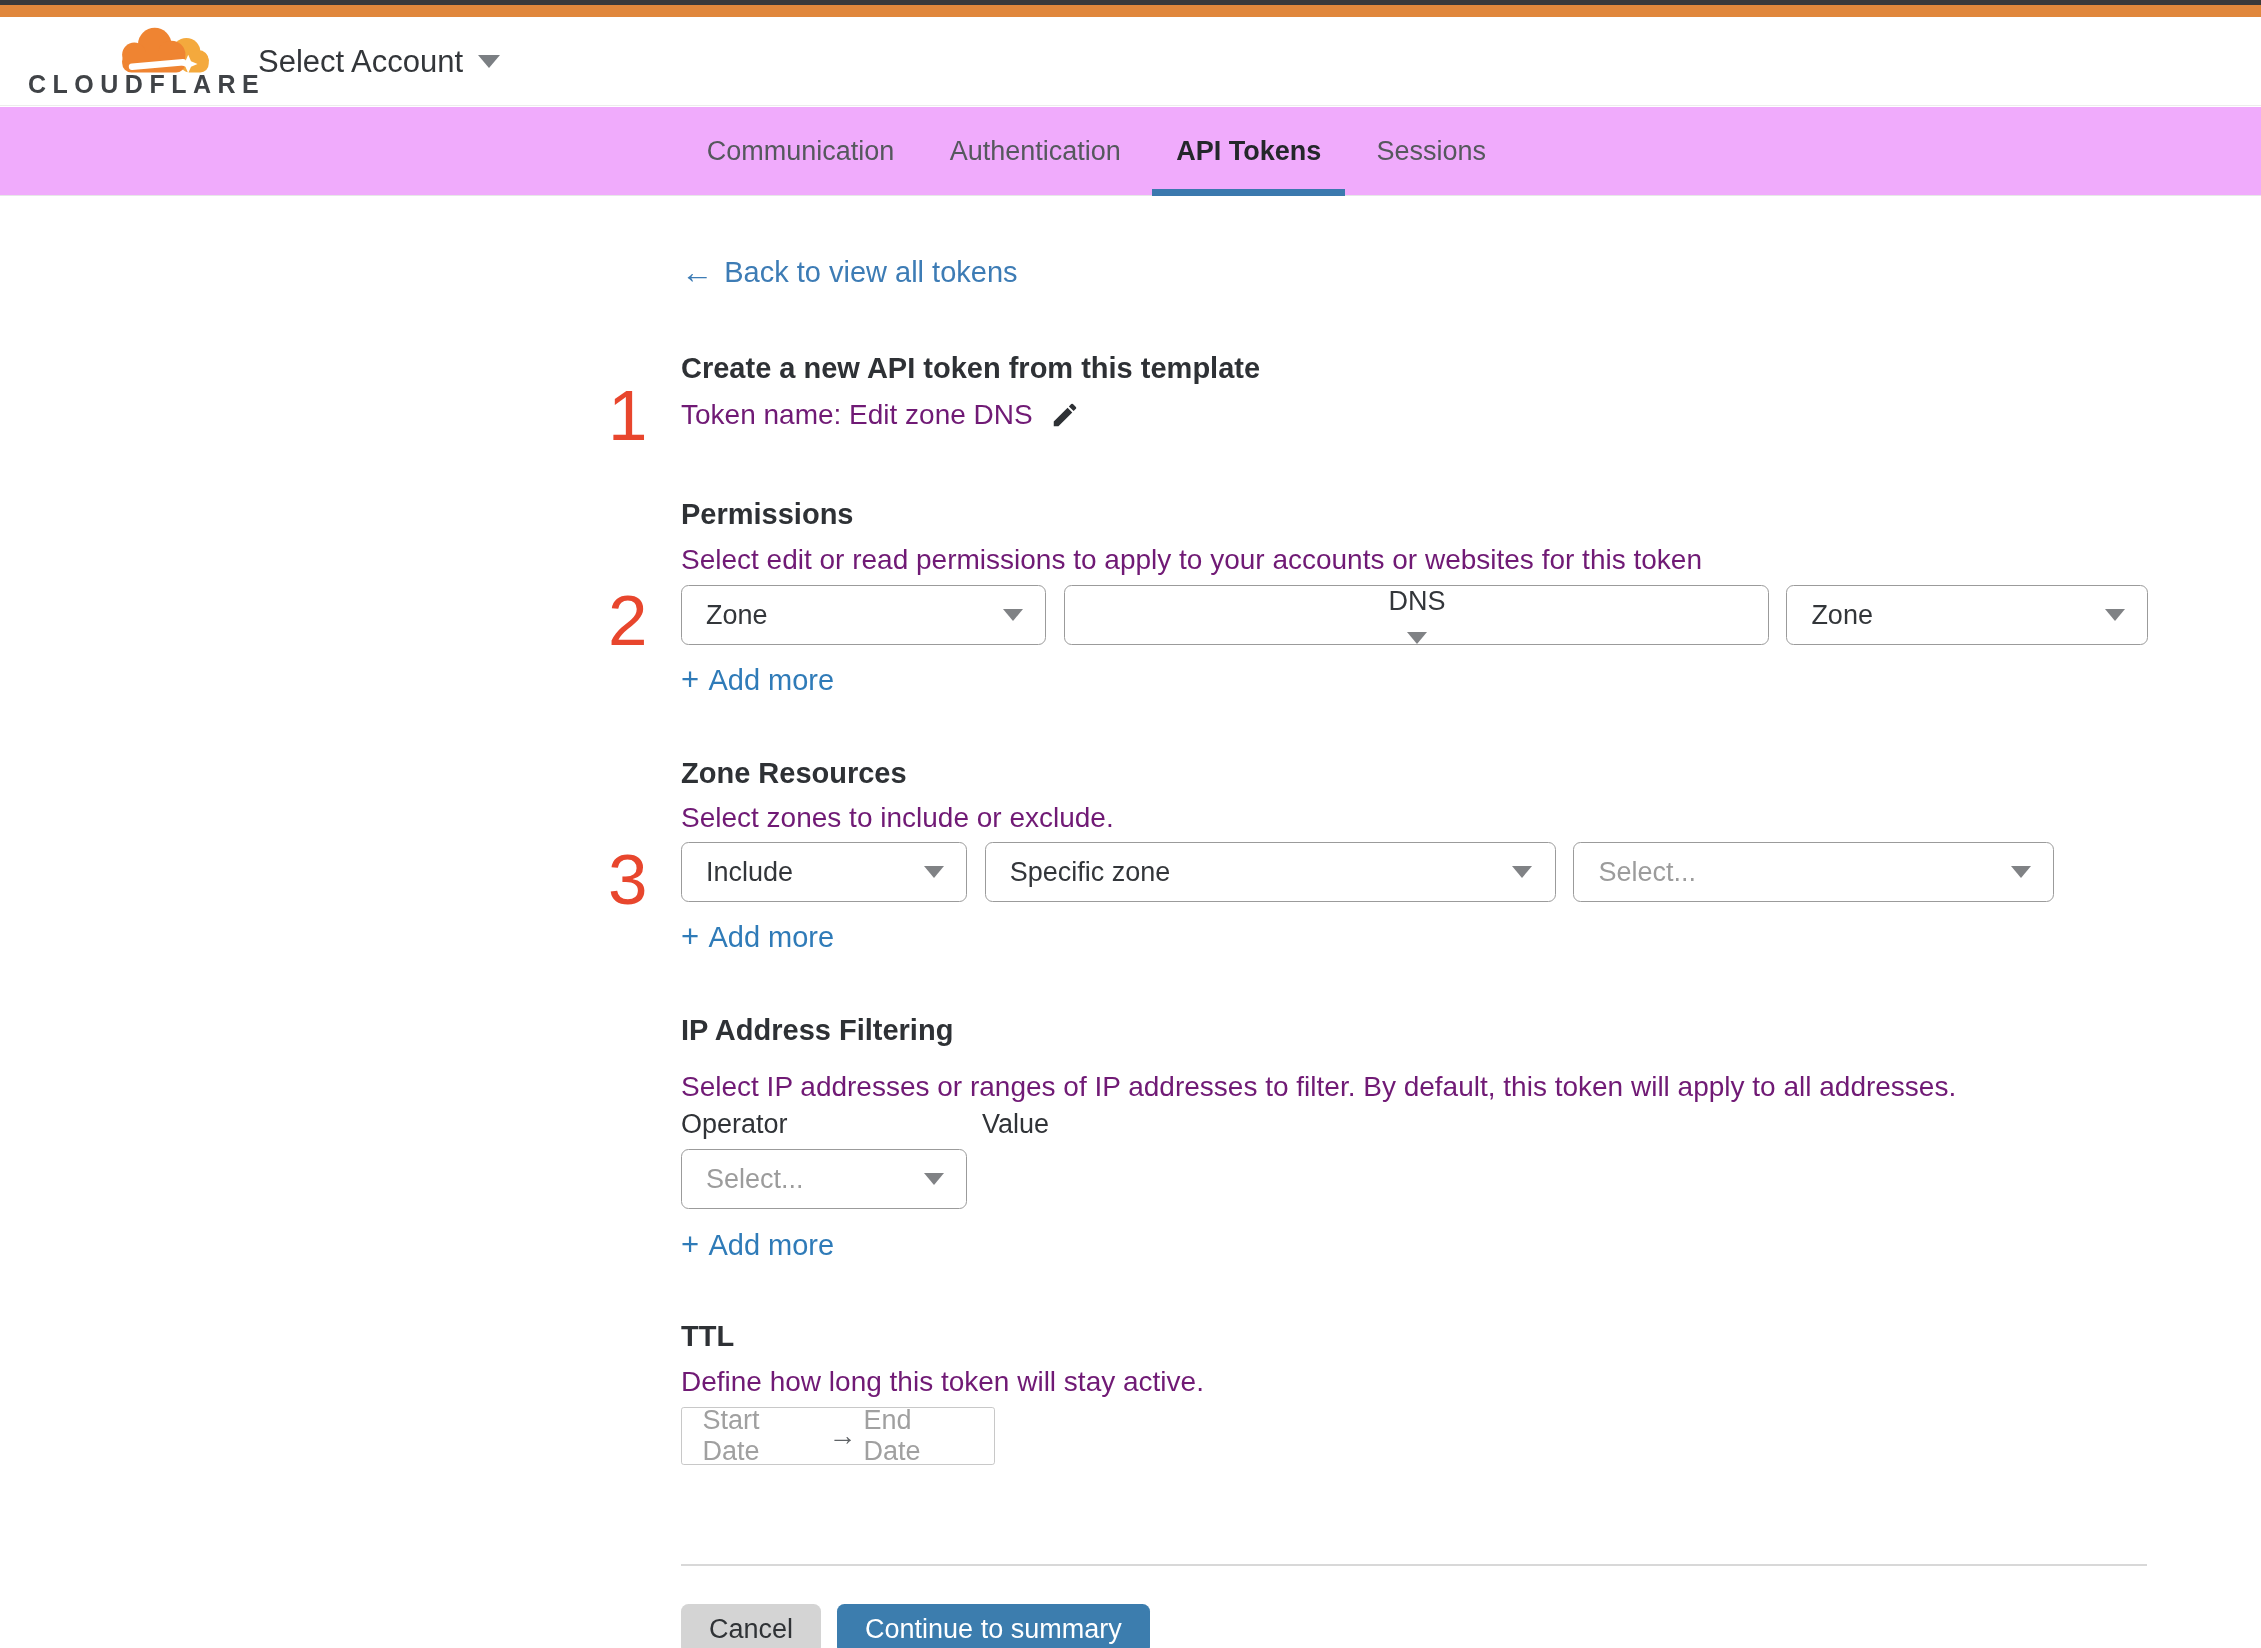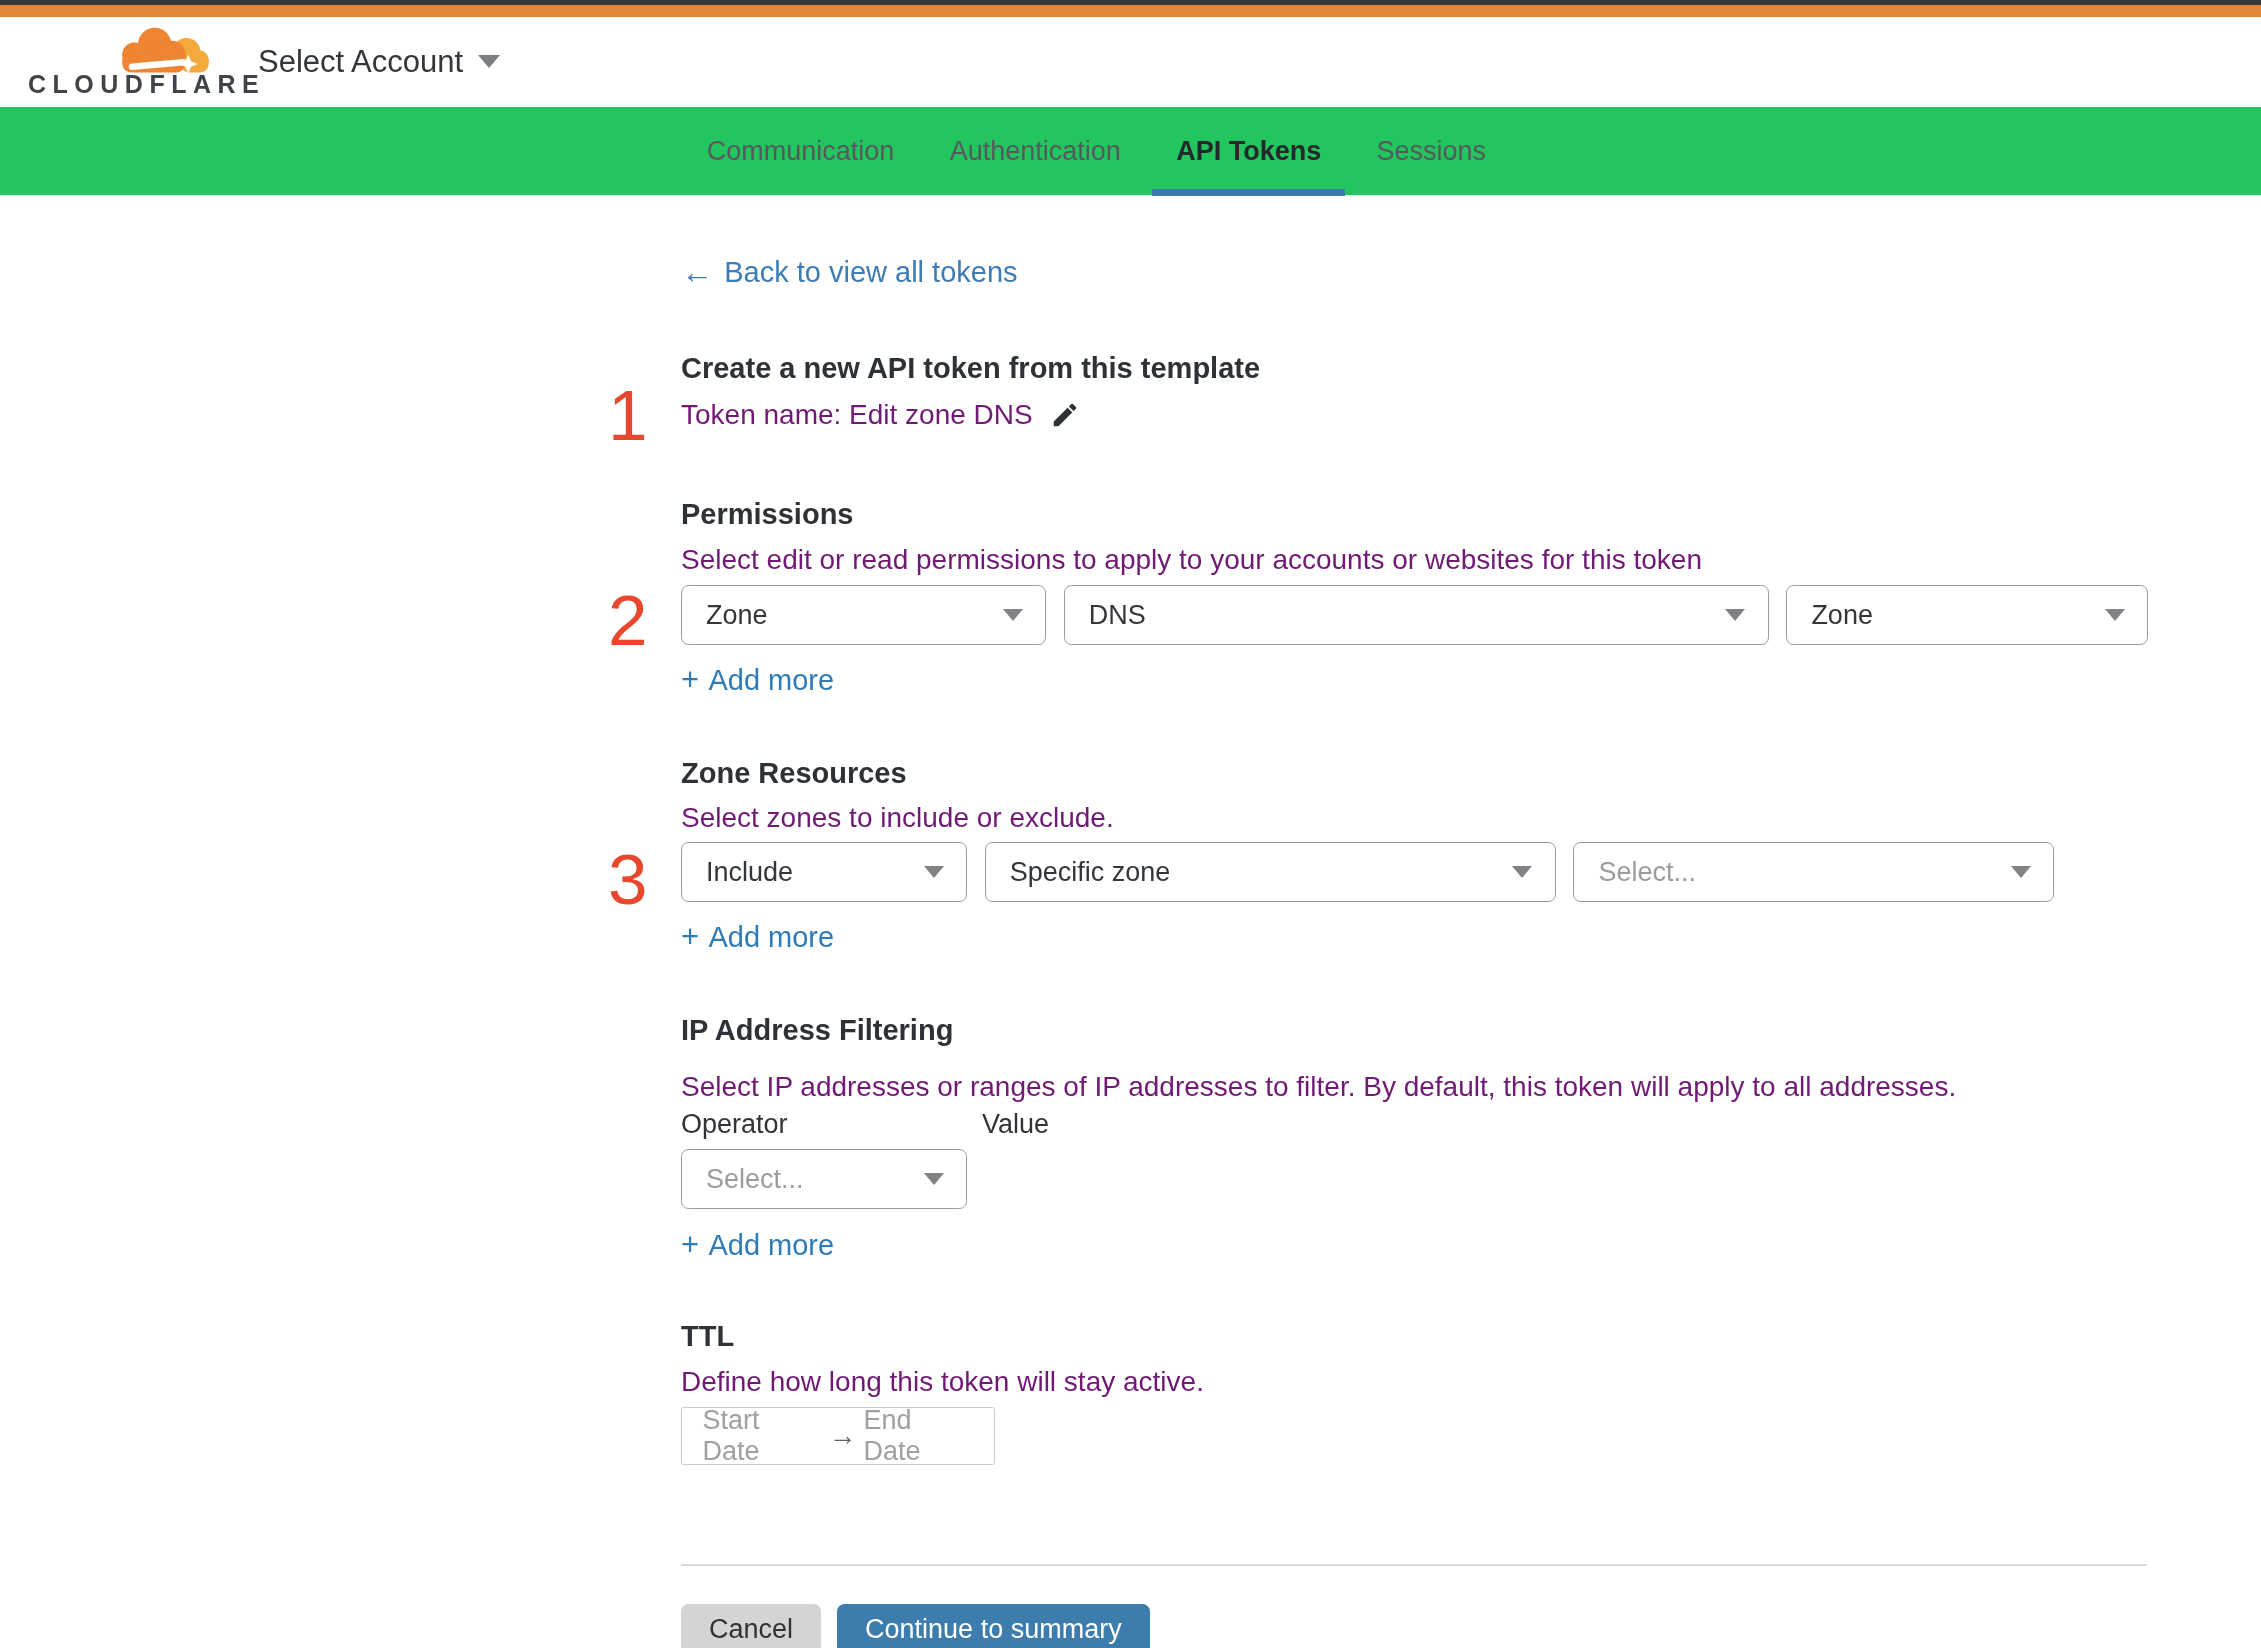--- a/index.html
+++ b/index.html
@@ -14,21 +14,21 @@
   
   .header { position:absolute; top:17px; left:0; width:100%; height:89px; background:#fff; border-bottom:0.9px solid #ececec; }
   .logo { position:absolute; left:28px; top:5.6px; width:183px; height:80px; cursor:pointer; }
   .logo svg { position:absolute; right:1.9px; top:1.9px; }
   .logo-text { position:absolute; left:0; bottom:3.7px; font-size:25px; font-weight:bold; letter-spacing:6.5px; color:#404347; }
   .account-switch { position:absolute; left:258px; top:0; height:89px; display:flex; align-items:center; gap:15px; cursor:pointer; }
   .account-switch .label { font-size:31px; color:#33363a; }
   .caret-down { width:0; height:0; border-left:11.2px solid transparent; border-right:11.2px solid transparent; border-top:13px solid #7b7f83; }
 
   
-  .tabbar { position:absolute; top:107px; left:0; width:100%; height:89px; background:#22c55e; border-bottom:0.9px solid #e7e7e8; }
+  .tabbar { position:absolute; top:107px; left:0; width:100%; height:89px; background:#f0abfc; border-bottom:0.9px solid #e7e7e8; }
   .tabs { position:absolute; left:679px; top:0; height:100%; display:flex; }
   .tab { position:relative; height:100%; display:flex; align-items:center; padding:0 24px; margin:0 3.7px; font-size:27px; color:#55585d; cursor:pointer; }
   .tab.active { color:#24272b; font-weight:bold; }
   .tab.active::after { content:""; position:absolute; left:0; right:0; bottom:-0.9px; height:6.5px; background:#3b79ae; }
 
   
   .abs { position:absolute; left:681px; }
   .step-num { position:absolute; left:608px; font-size:71px; line-height:71px; color:#e8462d; }
 
   .back-link { top:254px; display:flex; align-items:center; gap:11.2px; font-size:29px; color:#3d7cb5; cursor:pointer; text-decoration:none; }
@@ -123,21 +123,21 @@
   </div>
 
   <div class="step-num" style="top:585px;">2</div>
   <div class="abs h-title" style="top:498px;">Permissions</div>
   <div class="abs body-text" style="top:544px;">Select edit or read permissions to apply to your accounts or websites for this token</div>
   <div class="abs row" style="top:585px;">
     <div class="select" style="width:365px;">
       <span>Zone</span>
       <span class="sel-caret"></span>
     </div>
-    <div class="select" style="width:705px;">
+    <div class="select" style="width:705px;flex-direction:column;">
       <span>DNS</span>
       <span class="sel-caret"></span>
     </div>
     <div class="select" style="width:362px;">
       <span>Zone</span>
       <span class="sel-caret"></span>
     </div>
   </div>
   <div class="abs add-more" style="top:662px;">
     <span class="plus">+</span>

